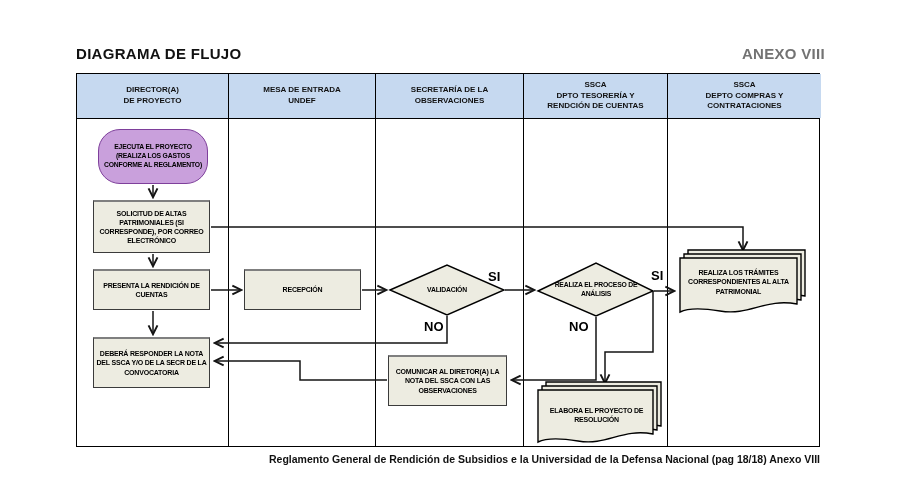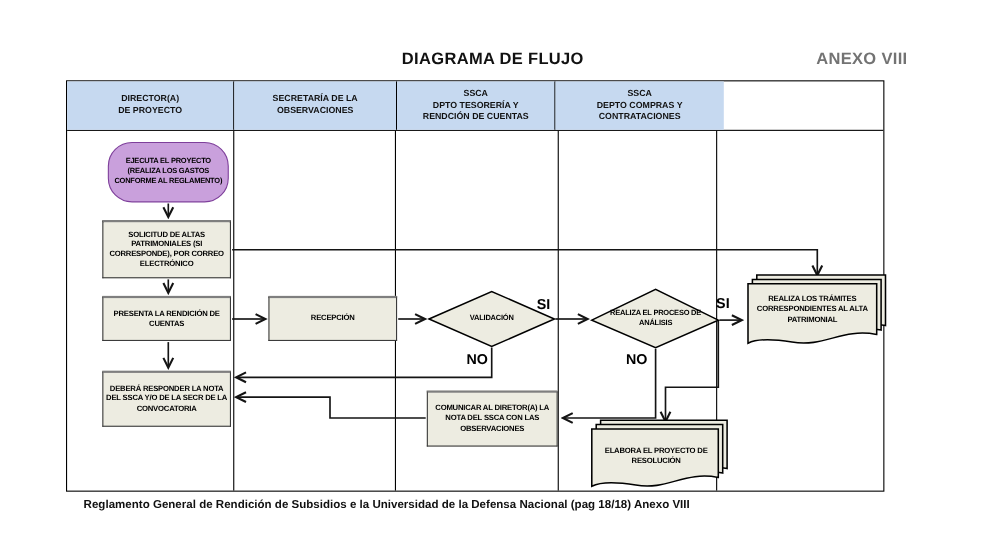--- a/index.html
+++ b/index.html
@@ -1,25 +1,25 @@
 <!DOCTYPE html>
 <html style="--lane-header-fill: #C6D9F0; --shape-fill: #EDECE1; --terminator-fill: #C9A0DC; --terminator-border: #7E3F9B; --border-dark: #3b3b3b; --border-top: #7F7F7F; --line: #141414;"><head>
 <meta charset="utf-8">
 <style>
   html,body{margin:0;padding:0;background:#fff;}
   body{width:900px;height:497px;font-family:"Liberation Sans",sans-serif;}
   .stage{position:relative;width:900px;height:497px;background:#fff;overflow:hidden;}
 
-  .title{position:absolute;left:76px;top:45px;width:744px;text-align:center;
+  .title{position:absolute;left:76px;top:45px;width:744px;text-align:left;
          font-size:15px;font-weight:bold;color:#111;letter-spacing:.3px;}
   .annex{position:absolute;top:45px;right:75px;font-size:15px;font-weight:bold;color:#737373;letter-spacing:.3px;}
-  .caption{position:absolute;left:76px;top:453px;width:744px;text-align:left;
+  .caption{position:absolute;left:76px;top:453px;width:744px;text-align:right;
            font-size:10.5px;font-weight:bold;color:#111;}
 
-  .table{position:absolute;left:60px;top:73px;width:744px;height:374px;
+  .table{position:absolute;left:76px;top:73px;width:744px;height:374px;
          border:1.4px solid #000;box-sizing:border-box;}
   .thead{display:flex;height:45px;box-sizing:border-box;border-bottom:1.4px solid #000;}
   .th{box-sizing:border-box;background:var(--lane-header-fill,#C6D9F0);
       display:flex;align-items:center;justify-content:center;text-align:center;
       font-size:8px;font-weight:bold;color:#111;line-height:1.35;white-space:pre-line;
       border-right:1.2px solid #000;}
   .th:last-child{border-right:none;}
   .lane-div{position:absolute;top:45px;bottom:0;width:1.2px;background:#000;}
 
   .overlay{position:absolute;left:0;top:0;pointer-events:none;}
@@ -41,20 +41,22 @@
 
 <div class="stage">
 
   <div class="title">DIAGRAMA DE FLUJO</div>
   <div class="annex">ANEXO VIII</div>
 
   <div class="table">
     <div class="thead">
       <div class="th" style="flex:0 0 152px">DIRECTOR(A)
 DE PROYECTO</div>
+      <div class="th" style="flex:0 0 147px">MESA DE ENTRADA
+UNDEF</div>
       <div class="th" style="flex:0 0 148px">SECRETARÍA DE LA
 OBSERVACIONES</div>
       <div class="th" style="flex:0 0 144px">SSCA
 DPTO TESORERÍA Y
 RENDCIÓN DE CUENTAS</div>
       <div class="th" style="flex:0 0 153px">SSCA
 DEPTO COMPRAS Y
 CONTRATACIONES</div>
     </div>
     <div class="lane-div" style="left:151px"></div>

